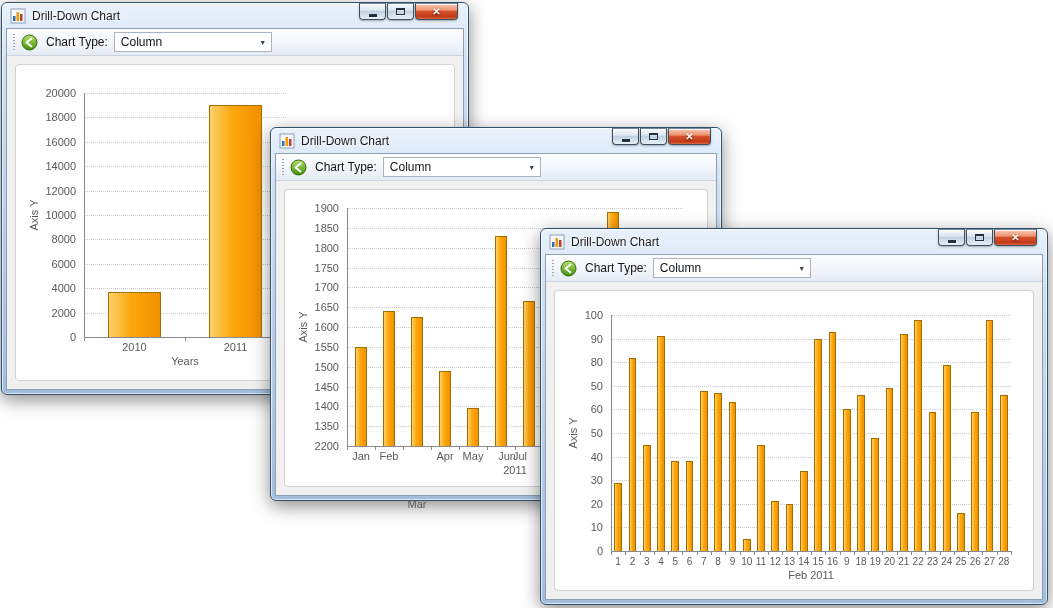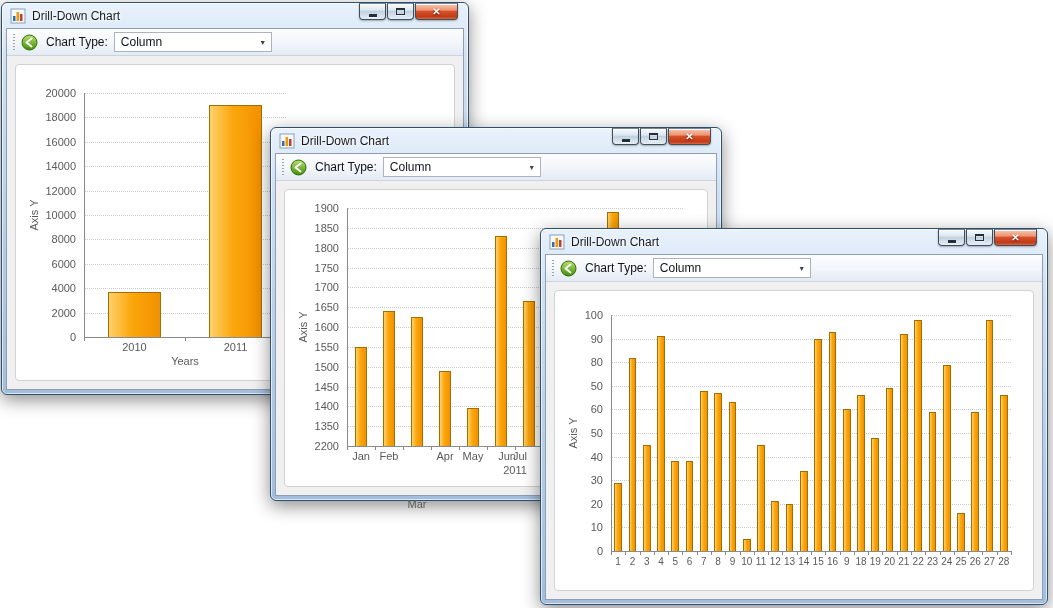--- a/index.html
+++ b/index.html
@@ -425,20 +425,21 @@
               <div class="tickmark" style="left:319.4px;top:252px"></div>
               <div class="tickmark" style="left:333.7px;top:252px"></div>
               <div class="tickmark" style="left:348.0px;top:252px"></div>
               <div class="tickmark" style="left:362.3px;top:252px"></div>
               <div class="tickmark" style="left:376.6px;top:252px"></div>
               <div class="tickmark" style="left:390.9px;top:252px"></div>
               <div class="tickmark" style="left:405.1px;top:252px"></div>
               <div class="tickmark" style="left:419.4px;top:252px"></div>
               <div class="tickmark" style="left:433.7px;top:252px"></div>
               <div class="tickmark" style="left:448.0px;top:252px"></div>
+              <div class="xlabel" style="left:48px;top:270px;width:400px">Feb 2011</div>
               <div class="ylabel" style="left:-107.0px;top:127.0px;width:236px">Axis Y</div>
             </div>
         </div>
       </div>
     </div>
   </div>
 
 </div>
 
 </body></html>

